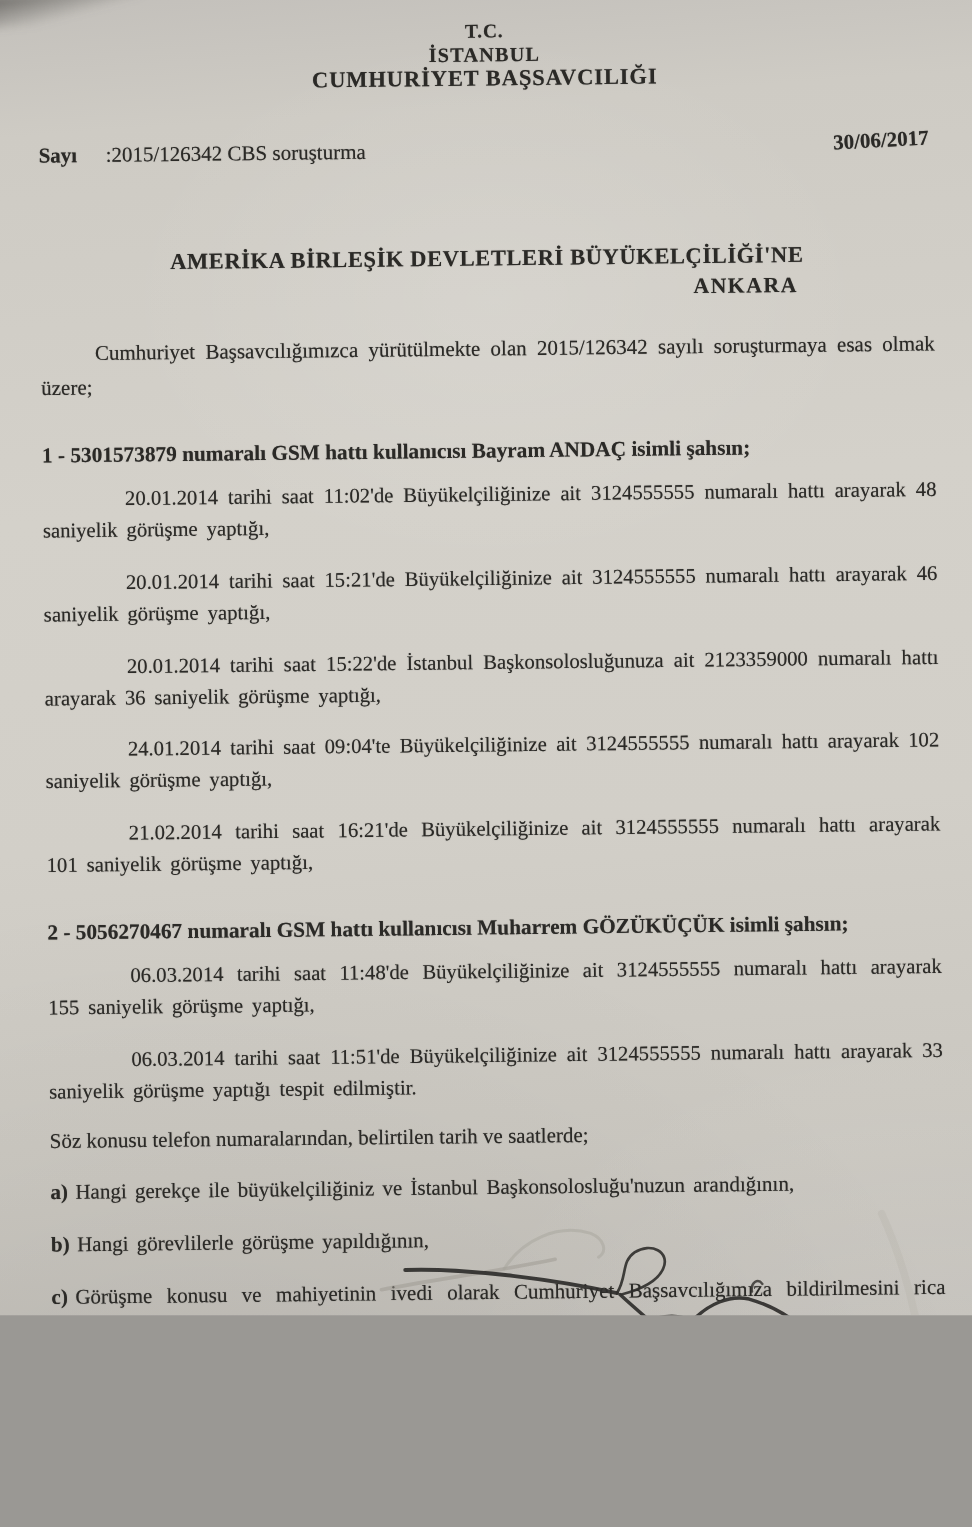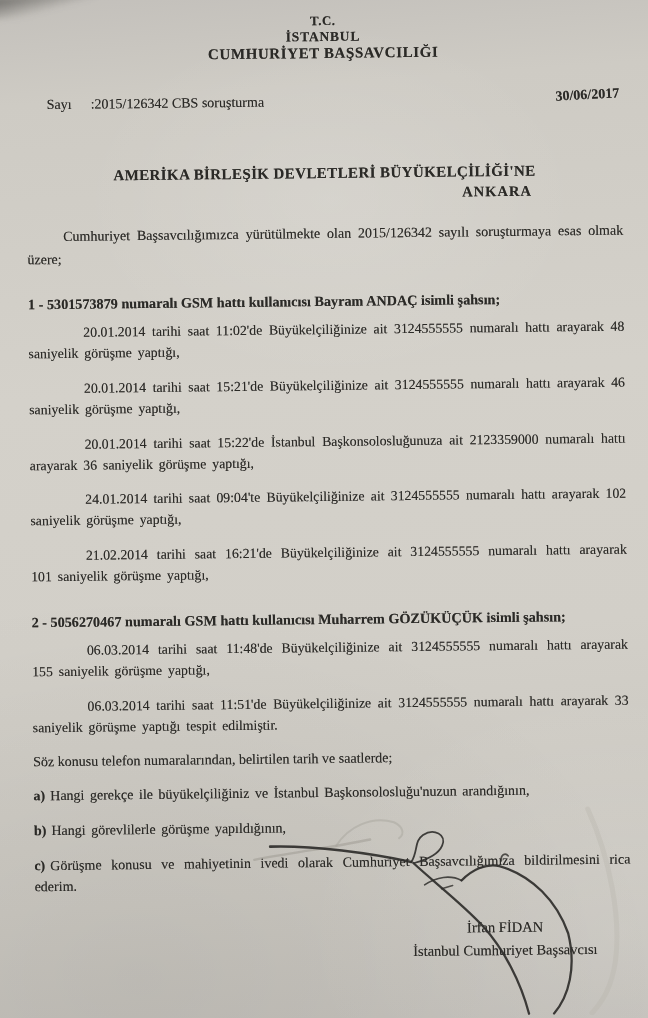--- a/index.html
+++ b/index.html
@@ -1,18 +1,18 @@
 <!DOCTYPE html>
 <html lang="tr"><head>
 <meta charset="utf-8">
 <style>
   html,body{margin:0;padding:0;background:#9a9894;}
   .page{
     position:relative;
-    width:648px;height:1018px;
+    width:648px;height:877px;
     overflow:hidden;
     font-family:"Liberation Serif","DejaVu Serif",serif;
     color:#2b2a27;
     background:
       radial-gradient(ellipse 420px 300px at 330px 200px, rgba(255,255,255,0.12), rgba(255,255,255,0) 60%),
       radial-gradient(ellipse 500px 380px at 620px 930px, rgba(255,255,255,0.10), rgba(255,255,255,0) 65%),
       radial-gradient(ellipse 760px 560px at 140px 980px, rgba(0,0,0,0.05), rgba(0,0,0,0) 70%),
       linear-gradient(176deg,#c3c0bb 0%, #cecbc4 10%, #d4d1ca 38%, #d2cfc8 62%, #cac7c0 86%, #c2bfb9 100%);
   }
   .corner-shadow{
@@ -28,21 +28,21 @@
     transform:rotate(-0.65deg);
     transform-origin:324px 480px;
     text-shadow:0 0 0.6px rgba(43,42,39,0.55);
   }
   .letterhead{padding-top:13px;text-align:center;font-weight:bold;}
   .lh1{font-size:13px;line-height:16px;letter-spacing:0.5px;}
   .lh2{font-size:13.5px;line-height:16px;letter-spacing:0.8px;}
   .lh3{font-size:15px;line-height:17px;letter-spacing:0.6px;}
   .meta-row{margin-top:32px;display:flex;justify-content:space-between;align-items:baseline;}
   .sayi{font-size:14px;}
-  .sayi .label{font-weight:normal;margin-left:21px;}
+  .sayi .label{font-weight:bold;}
   .sayi .value{margin-left:19px;}
   .date{font-size:14px;font-weight:bold;transform:rotate(-2.4deg) translateY(-4px);margin-right:2px;}
   .recipient{margin-top:54px;width:fit-content;margin-left:auto;margin-right:auto;text-align:center;}
   .recipient .r1{font-size:15px;font-weight:bold;letter-spacing:0.4px;line-height:18px;}
   .recipient .r2{font-size:14.5px;font-weight:bold;text-align:right;padding-right:4px;letter-spacing:1px;margin-top:3px;}
   .intro{margin-top:20px;font-size:14px;line-height:23px;text-indent:36px;text-align:justify;word-spacing:3px;}
   .sec-heading{font-size:14.2px;font-weight:bold;line-height:18px;}
   .sh1{margin-top:24px;}
   .sh2{margin-top:26px;}
   .para{margin-top:9px;font-size:13.8px;line-height:21px;text-indent:55px;text-align:justify;word-spacing:2.5px;}

